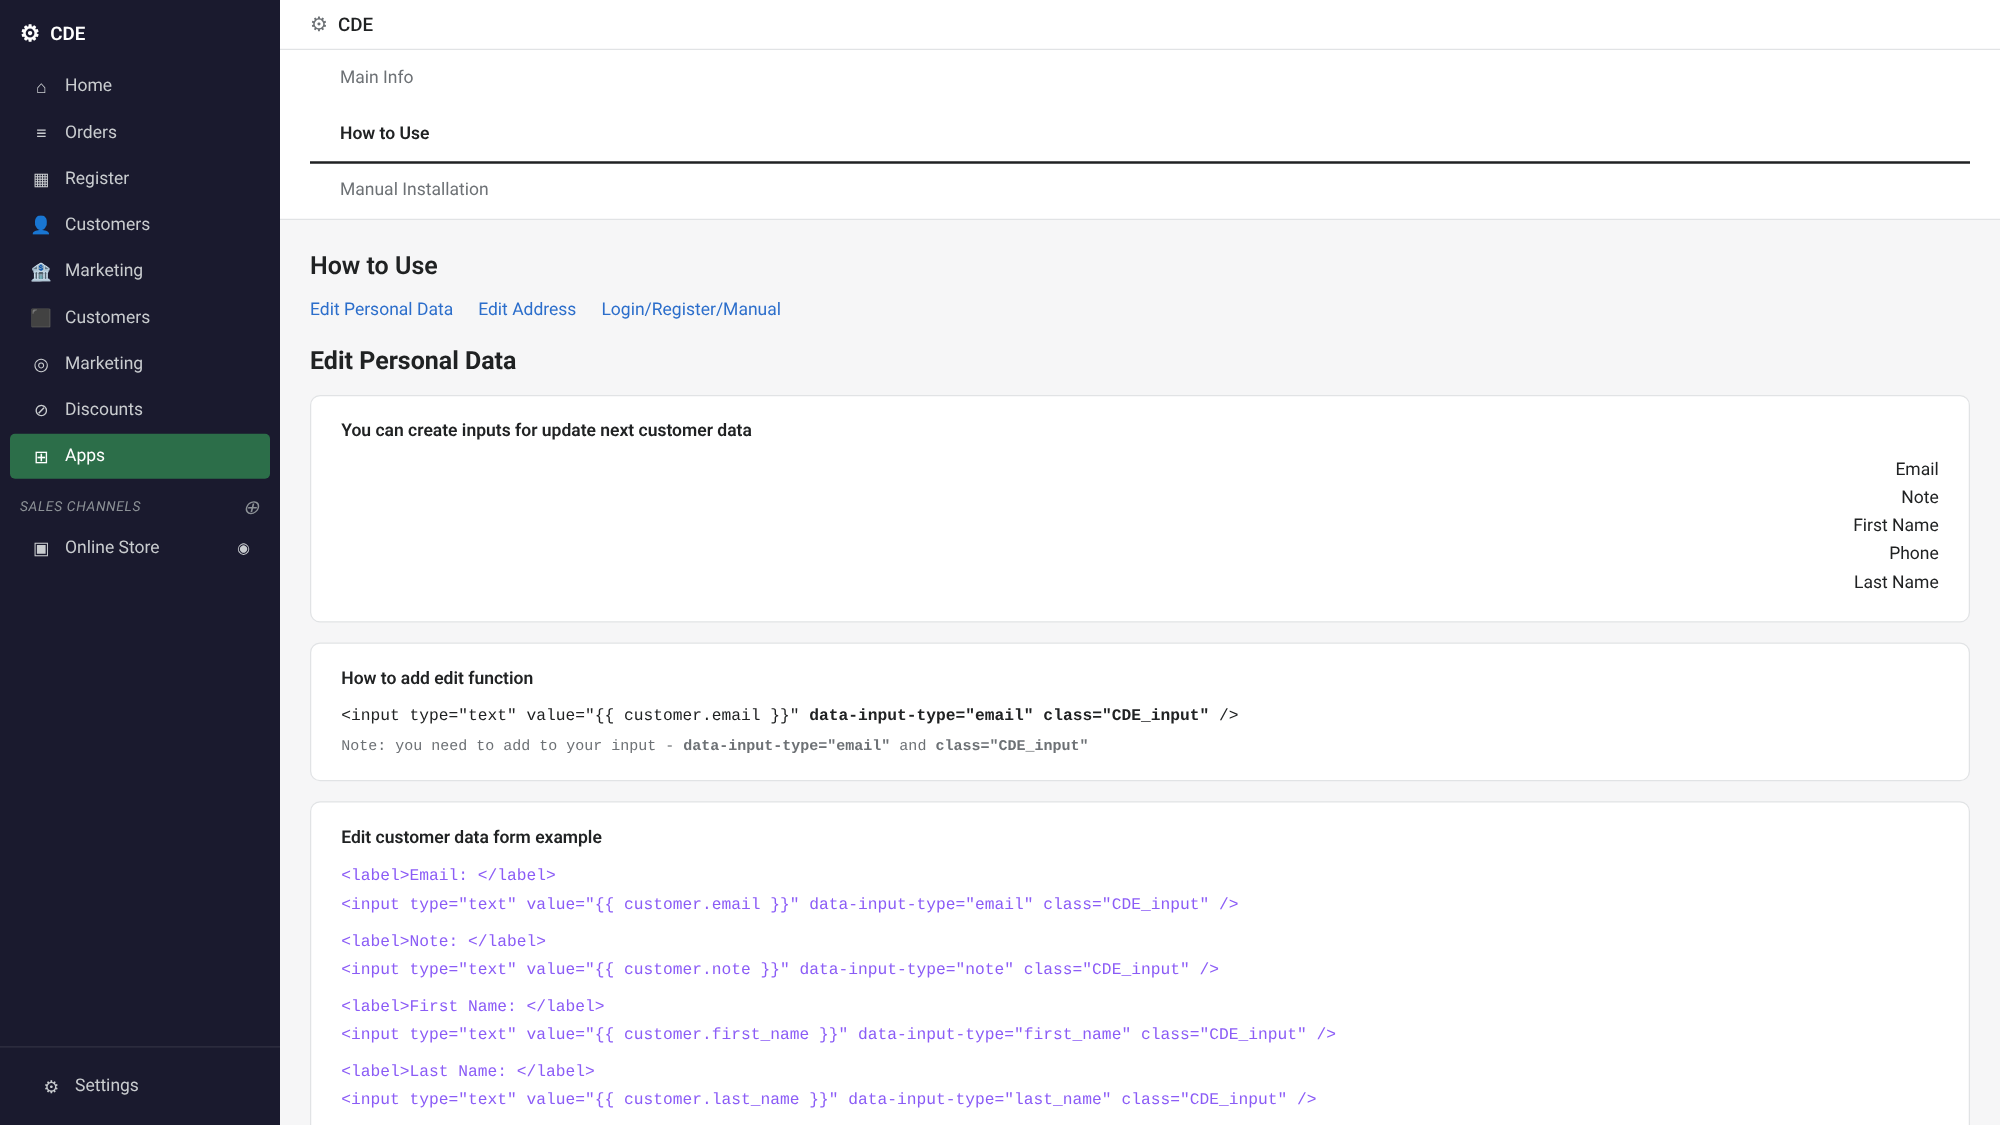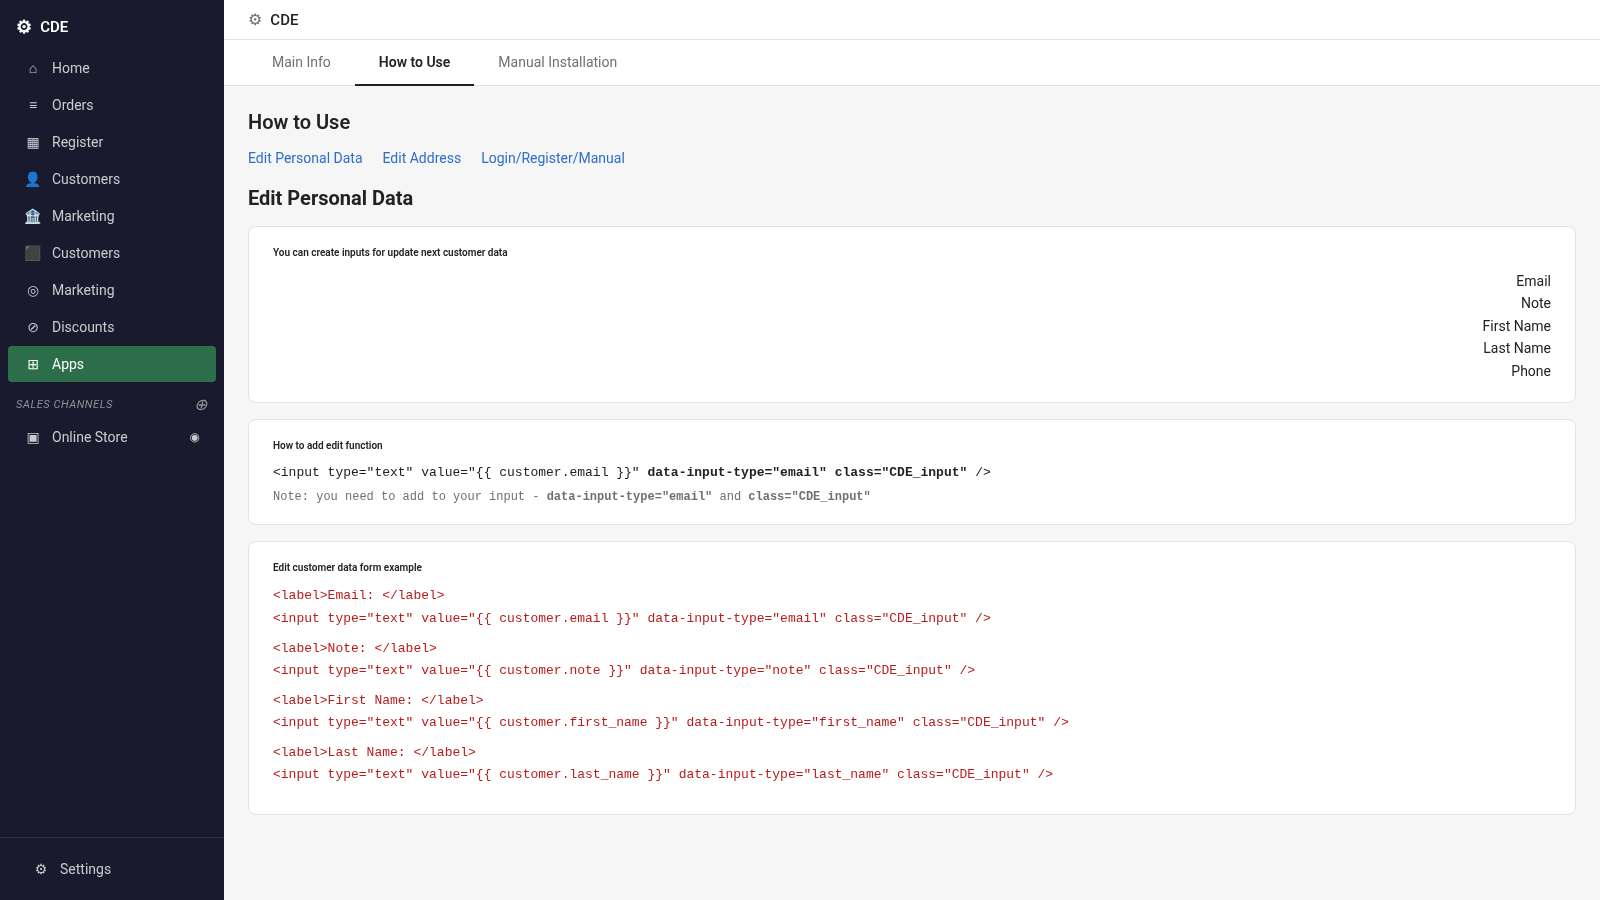--- a/index.html
+++ b/index.html
@@ -76,20 +76,21 @@
       align-items: center;
       gap: 8px;
       border-bottom: 1px solid #e1e3e5;
     }
     .app-title-icon { color: #6d7175; font-size: 16px; }
     .app-title-text { font-size: 15px; color: #202223; font-weight: 500; }
 
     .tabs-bar {
       display: flex;
       padding: 0 24px;
+      flex-direction: column;
     }
     .tab-item {
       padding: 14px 24px;
       cursor: pointer;
       font-size: 14px;
       color: #6d7175;
       border-bottom: 2px solid transparent;
       margin-bottom: -1px;
       font-weight: 400;
     }
@@ -135,21 +136,21 @@
 
     .card {
       background: #fff;
       border: 1px solid #e1e3e5;
       border-radius: 8px;
       padding: 20px 24px;
       margin-bottom: 16px;
     }
 
     .card-heading {
-      font-size: 10px;
+      font-size: 14px;
       font-weight: 600;
       color: #202223;
       margin-bottom: 12px;
     }
 
     .card-list {
       list-style: none;
       padding: 0;
     }
     .card-list li {
@@ -178,21 +179,21 @@
 
     .card-body-text {
       font-size: 14px;
       color: #202223;
       margin-bottom: 12px;
     }
 
     .code-block {
       font-family: 'Courier New', monospace;
       font-size: 13px;
-      color: #b91c1c;
+      color: #8b5cf6;
       line-height: 1.7;
     }
     .code-block .code-pair {
       margin-bottom: 8px;
     }
   </style>
 </head>
 <body>
 
 <nav id="sidebar">
@@ -282,22 +283,22 @@
       </div>
     <div class="content-section-title">Edit Personal Data</div>
 
     <div class="card">
       <div class="card-heading">You can create inputs for update next customer data</div>
       <ul class="card-list">
 
       <li>Email</li>
           <li>Note</li>
           <li>First Name</li>
+          <li>Phone</li>
           <li>Last Name</li>
-          <li>Phone</li>
         </ul>
     </div>
 
     <div class="card">
       <div class="card-heading">How to add edit function</div>
       <div class="code-line">
         &lt;input type="text" value="{{ customer.email }}" <strong>data-input-type="email" class="CDE_input"</strong> /&gt;
       </div>
       <div class="code-note">
         Note: you need to add to your input - <strong>data-input-type="email"</strong> and <strong>class="CDE_input"</strong>

